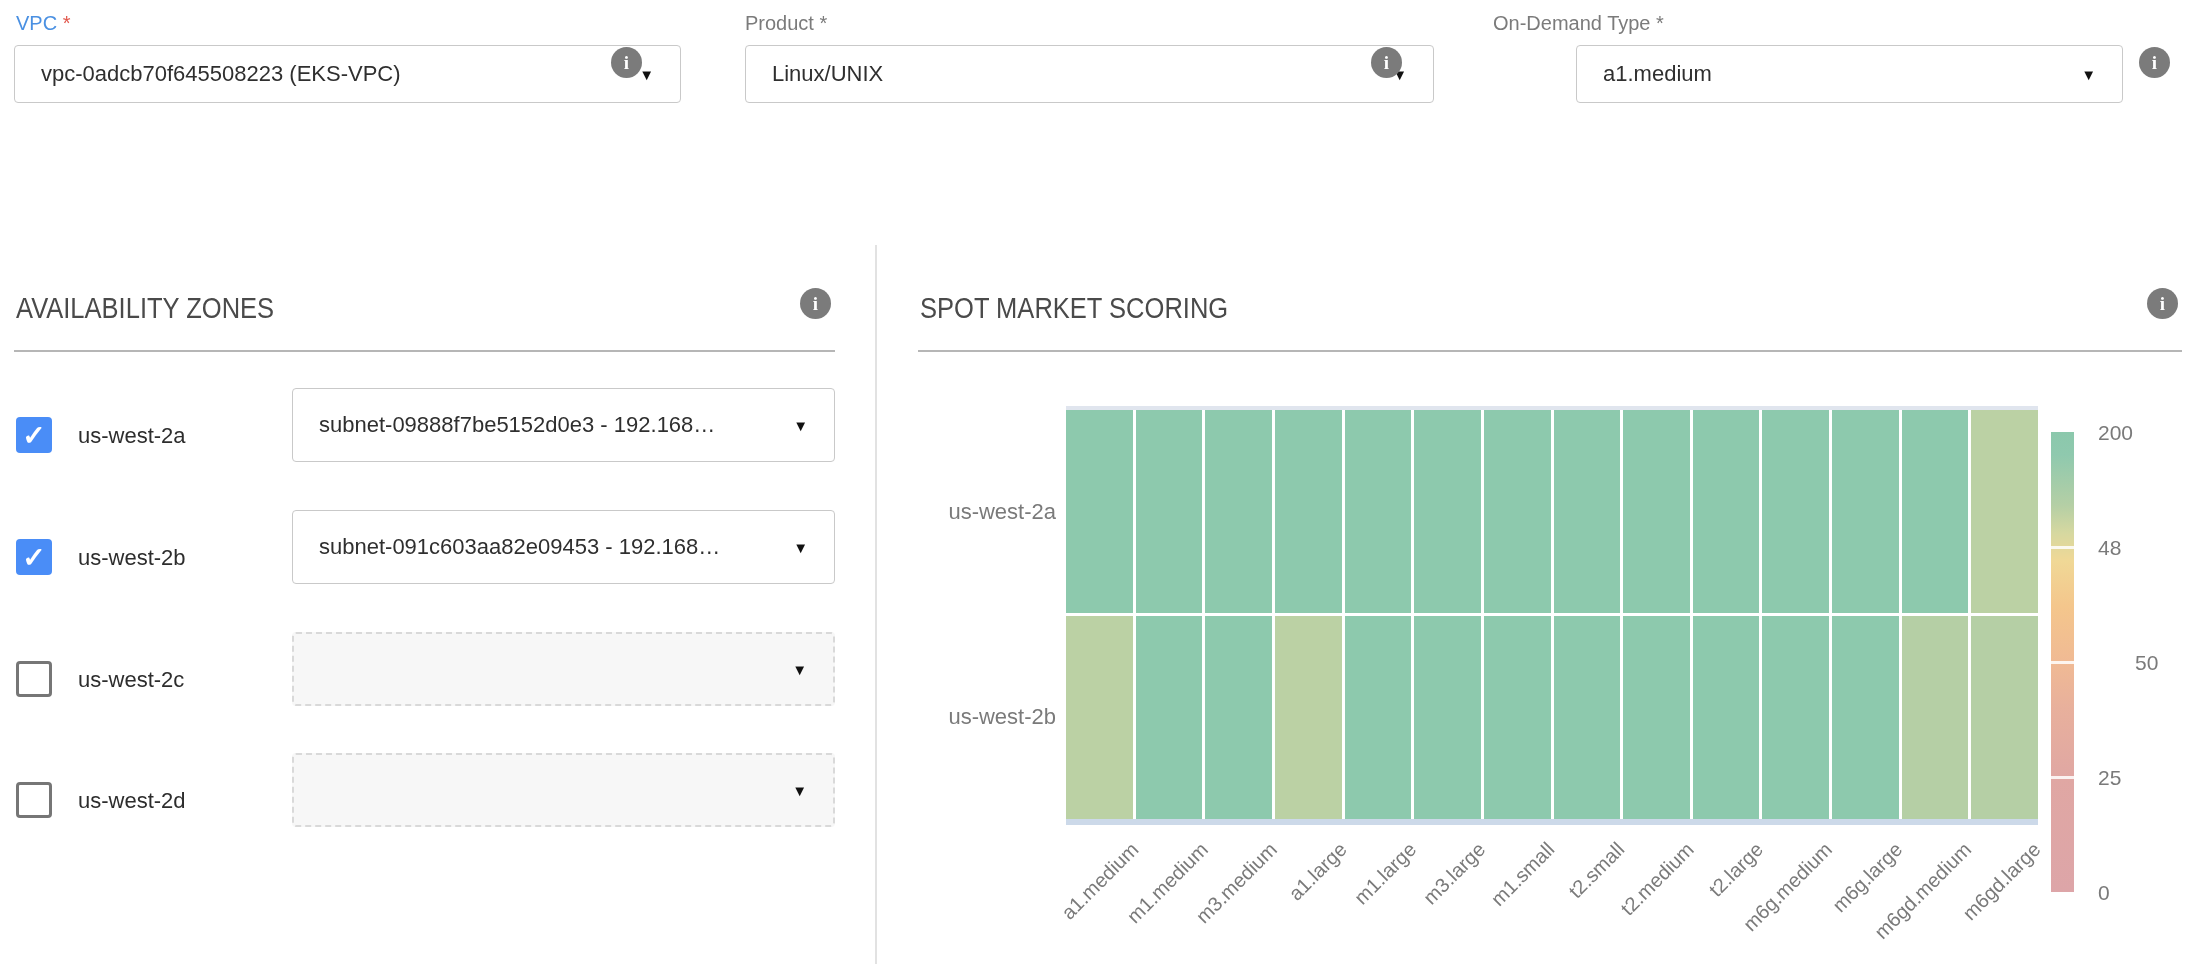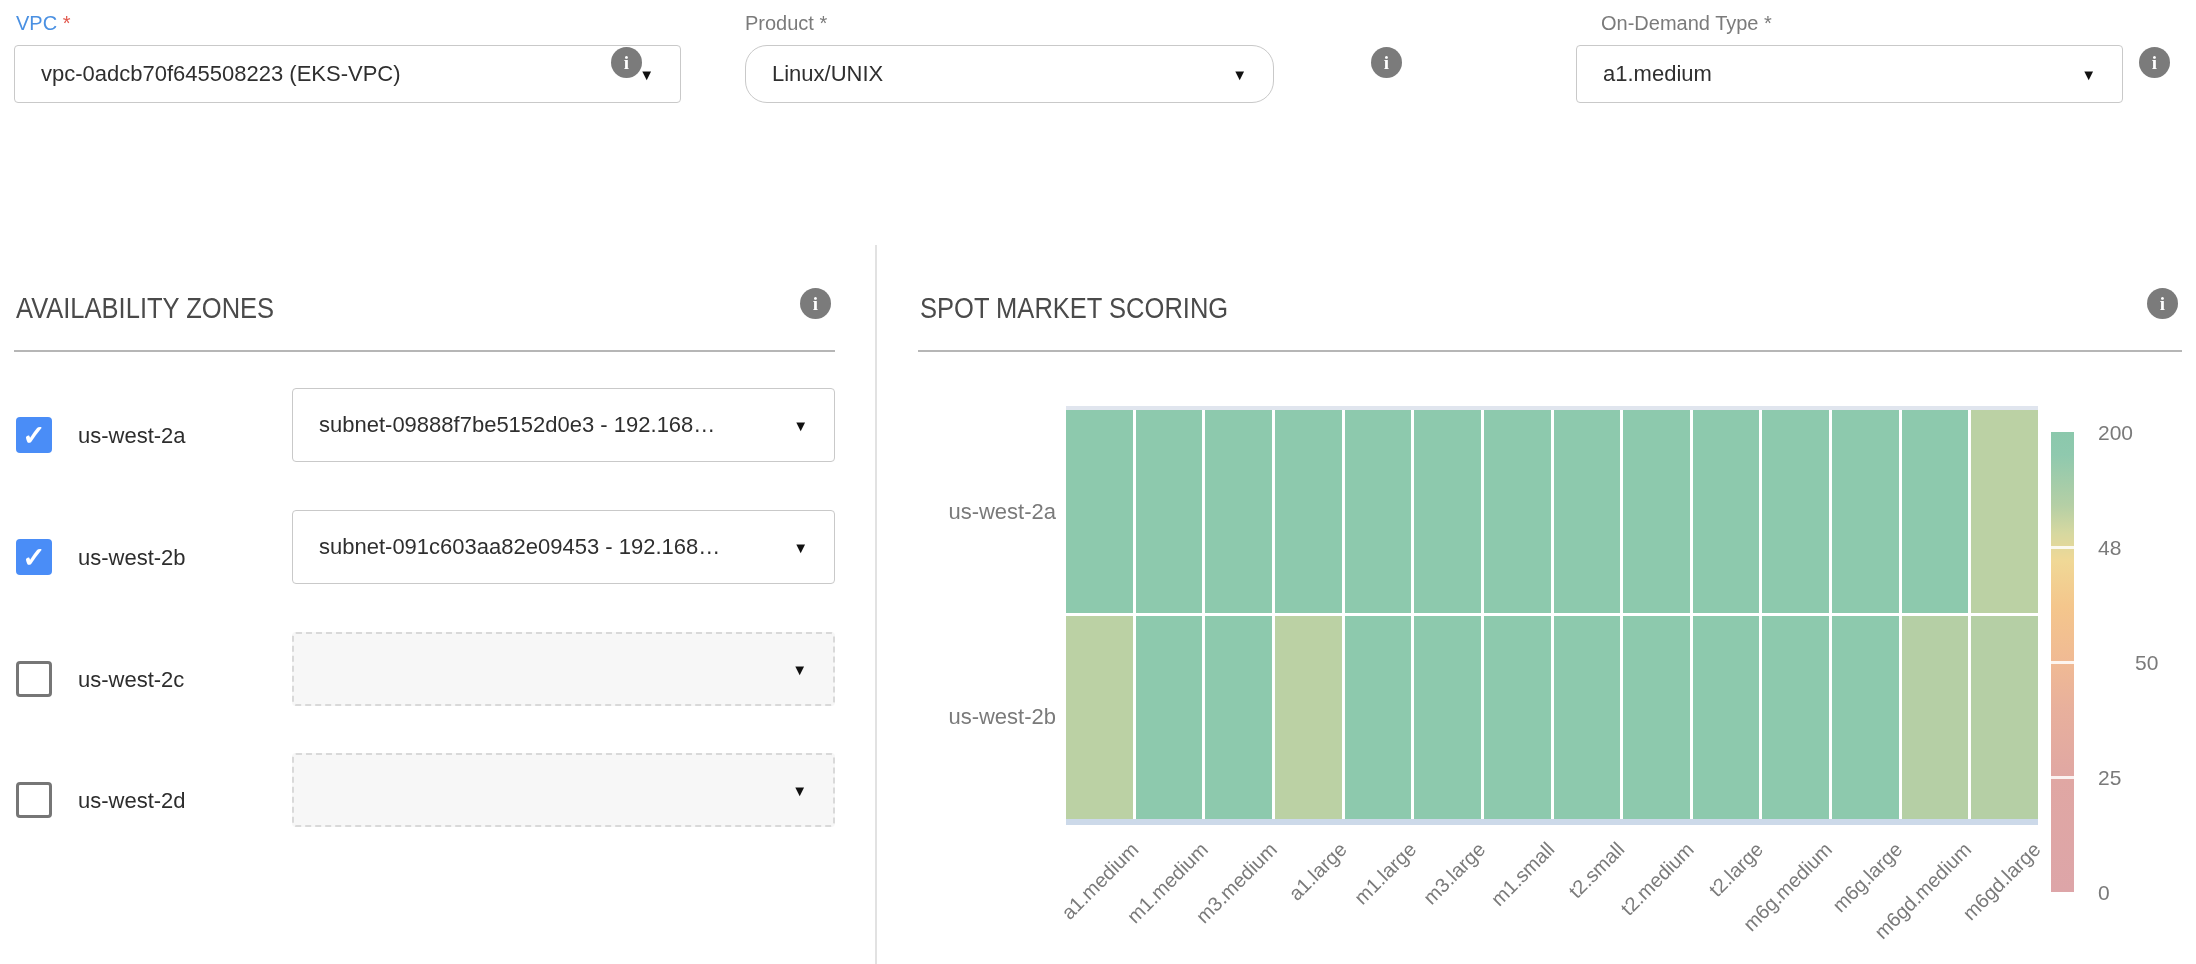--- a/index.html
+++ b/index.html
@@ -70,27 +70,27 @@
     <span class="label-vpc">VPC</span>
     <span class="req-red">*</span>
   </div>
   <div class="select-box" style="left:14px;top:45px;width:667px;">
     <span>vpc-0adcb70f645508223 (EKS-VPC)</span>
     <span class="arrow">▼</span>
   </div>
   <div class="info-icon" style="left:611px;top:47px;">i</div>
 
   <div class="field-label" style="left:745px;top:12px;">Product *</div>
-  <div class="select-box" style="left:745px;top:45px;width:529px;border-radius:22px;">
+  <div class="select-box" style="left:745px;top:45px;width:689px;">
     <span>Linux/UNIX</span>
     <span class="arrow">▼</span>
   </div>
   <div class="info-icon" style="left:1371px;top:47px;">i</div>
 
-  <div class="field-label" style="left:1601px;top:12px;">On-Demand Type *</div>
+  <div class="field-label" style="left:1493px;top:12px;">On-Demand Type *</div>
   <div class="select-box" style="left:1576px;top:45px;width:547px;">
     <span>a1.medium</span>
     <span class="arrow">▼</span>
   </div>
   <div class="info-icon" style="left:2139px;top:47px;">i</div>
 
   <div class="v-divider" style="left:875px;top:245px;height:719px;"></div>
 
   <div class="section-title" style="left:16px;top:292px;">AVAILABILITY ZONES</div>
   <div class="info-icon" style="left:800px;top:288px;">i</div>

